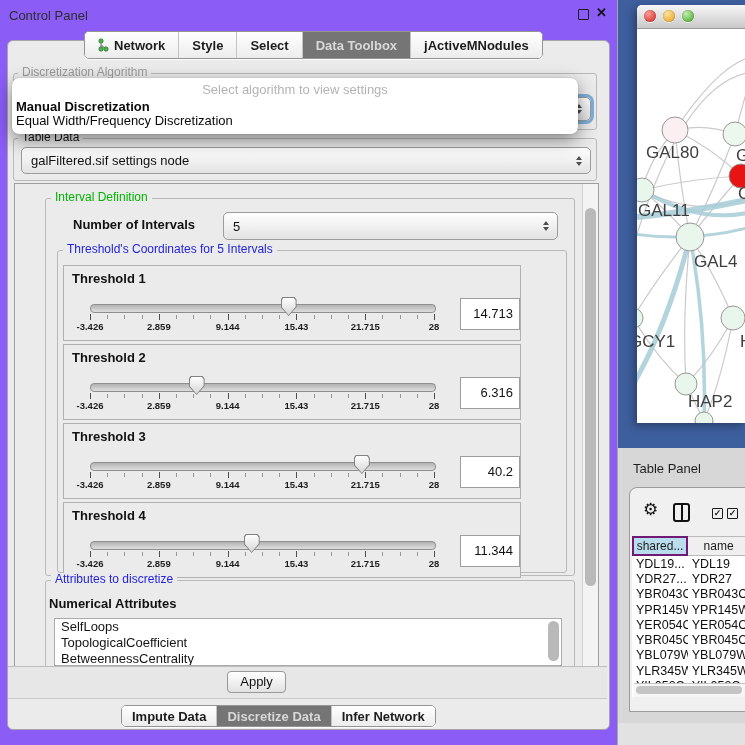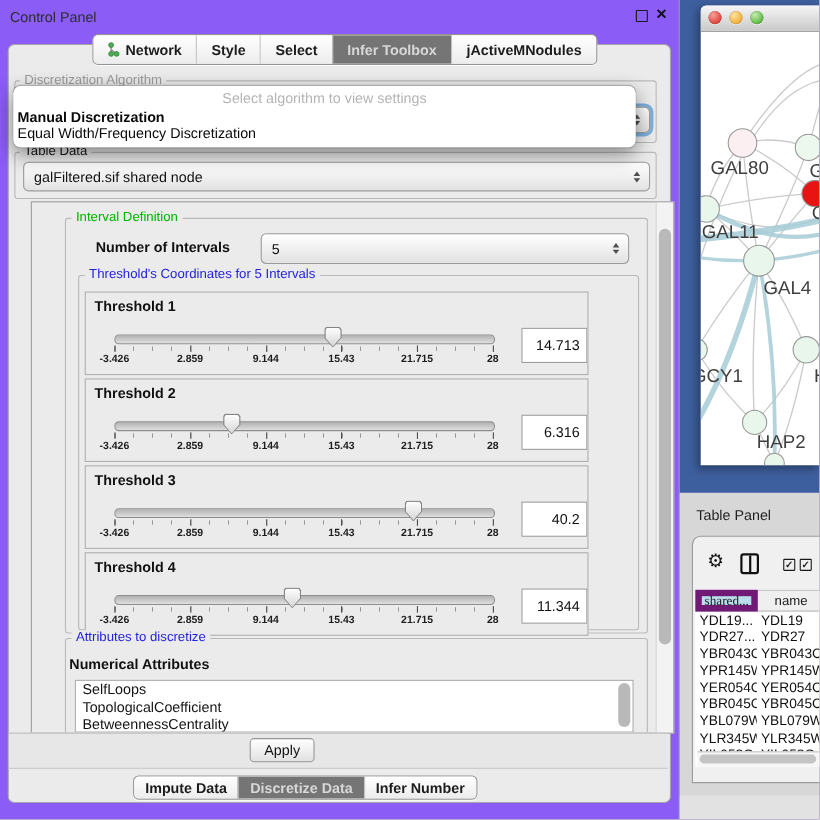--- a/index.html
+++ b/index.html
@@ -49,21 +49,21 @@
   .popup-opt{position:absolute;left:4px;font-size:13px;color:#0a0a0a;white-space:nowrap;}
   .popup-opt.o1{top:21px;font-weight:700;}
   .popup-opt.o2{top:35px;}
 
   .alg-group{left:13px;top:73px;width:582px;height:55px;}
   .alg-title{left:18px;top:66px;}
   .td-group{left:13px;top:138px;width:582px;height:41px;}
   .td-title{left:18px;top:131px;}
 
   
-  .scrollpane{left:14px;top:183px;width:583px;height:482px;border:1px solid #9e9e9e;background:#ebebeb;overflow:hidden;margin-left:14px;}
+  .scrollpane{left:14px;top:183px;width:583px;height:482px;border:1px solid #9e9e9e;background:#ebebeb;overflow:hidden;}
   .vsb{position:absolute;right:0;top:0;width:15px;height:100%;background:#f3f3f3;border-left:1px solid #d2d2d2;}
   .vsb-thumb{position:absolute;left:2px;top:24px;width:11px;height:378px;background:#b9b9b9;border-radius:6px;}
 
   .int-group{left:30px;top:14px;width:528px;height:376px;}
   .int-title{left:36px;top:7px;}
   .cnt-label{left:58px;top:33px;font-size:13px;font-weight:700;color:#111;}
   .thr-group{left:42px;top:66px;width:508px;height:321px;}
   .thr-title{left:48px;top:59px;}
   #threshold-stack{left:48px;top:81px;width:458px;}
 
@@ -113,21 +113,21 @@
         border-radius:8px 0 0 0;overflow:hidden;}
   .gear-icon{position:absolute;left:13px;top:13px;font-size:17px;color:#141414;line-height:17px;}
   .colsplit-icon{position:absolute;left:43px;top:15px;width:13px;height:15px;border:2px solid #101010;border-radius:3px;}
   .colsplit-icon::after{content:"";position:absolute;left:50%;top:0;bottom:0;width:2px;margin-left:-1px;background:#101010;}
   .cb{position:absolute;top:20px;width:9px;height:9px;border:1.5px solid #1a1a1a;border-radius:1px;
         font-size:9px;line-height:9px;text-align:center;color:#1a1a1a;font-weight:700;}
   .cb1{left:82px;} .cb2{left:97px;}
   .tp-table{position:absolute;left:2px;top:48px;right:0;bottom:14px;background:#fff;overflow:hidden;}
   .thead{display:flex;height:20px;}
   .th{box-sizing:border-box;font-size:12px;color:#1a1a1a;display:flex;align-items:center;justify-content:center;}
-  .th1{width:75px;background:var(--header-blue);border:6px solid #701a75;font-family:Liberation Serif, serif;}
+  .th1{width:75px;background:var(--header-blue);border:2px solid #701a75;}
   .th2{width:84px;background:#efefef;border:1px solid #b9b9b9;border-left:none;}
   .trow{display:flex;height:15.3px;align-items:center;}
   .tc{box-sizing:border-box;font-size:12.5px;color:#101010;white-space:nowrap;overflow:hidden;}
   .tc1{width:75px;padding-left:4px;} .tc2{width:84px;padding-left:4px;}
   .tp-hscroll{position:absolute;left:2px;right:0;bottom:0;height:13px;background:#f6f6f6;border-top:1px solid #c4c4c4;}
   .tp-hthumb{position:absolute;left:2px;top:2px;width:106px;height:8px;background:#c4c4c4;border-radius:4px;}
   .tp-bottom{left:618px;top:723px;width:127px;height:22px;background:#e2e2e2;}
 </style>
 </head>
 <body>
@@ -152,40 +152,40 @@
         </span>
         <span>Network</span>
       </div>
       <div class="seg">
         <span>Style</span>
       </div>
       <div class="seg">
         <span>Select</span>
       </div>
       <div class="seg seg-sel">
-        <span>Infer Toolbox</span>
+        <span>Data Toolbox</span>
       </div>
       <div class="seg">
         <span>jActiveMNodules</span>
       </div>
     </div>
 
   <div class="abs group alg-group"></div>
   <span class="abs group-title gt-gray alg-title">Discretization Algorithm</span>
   <div class="abs combo alg-combo">
     <span class="combo-arrows">
         <i class="arr-up"></i>
         <i class="arr-dn"></i>
       </span>
   </div>
 
   <div class="abs group td-group"></div>
   <span class="abs group-title gt-black td-title">Table Data</span>
   <div class="abs combo td-combo">
-    <span class="ctext">galFiltered.sif shared node</span>
+    <span class="ctext">galFiltered.sif settings node</span>
     <span class="combo-arrows">
         <i class="arr-up"></i>
         <i class="arr-dn"></i>
       </span>
   </div>
 
   <div class="abs scrollpane">
     <div class="abs group int-group"></div>
     <span class="abs group-title gt-green int-title">Interval Definition</span>
 
@@ -314,21 +314,21 @@
   <div class="abs apply-btn">Apply</div>
 
   <div class="abs segbar" id="bottom-tabs">
       <div class="seg">
         <span>Impute Data</span>
       </div>
       <div class="seg seg-sel">
         <span>Discretize Data</span>
       </div>
       <div class="seg">
-        <span>Infer Number</span>
+        <span>Infer Network</span>
       </div>
     </div>
 
   <div class="abs divider-line"></div>
   <div class="abs right-blue"></div>
 
   <div class="abs net-window">
     <div class="net-titlebar">
       <span class="tl tl-red"></span>
       <span class="tl tl-yellow"></span>

